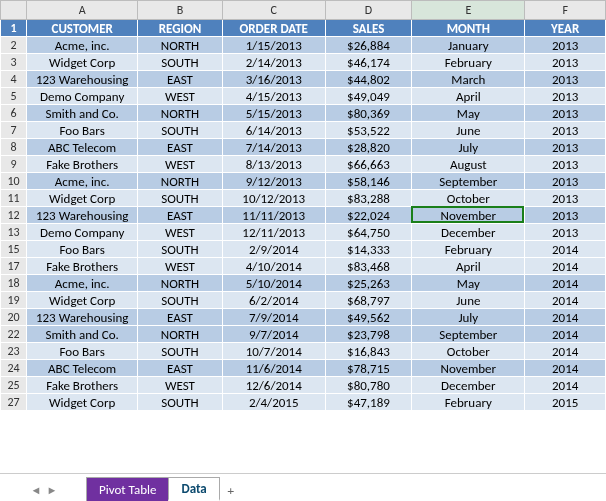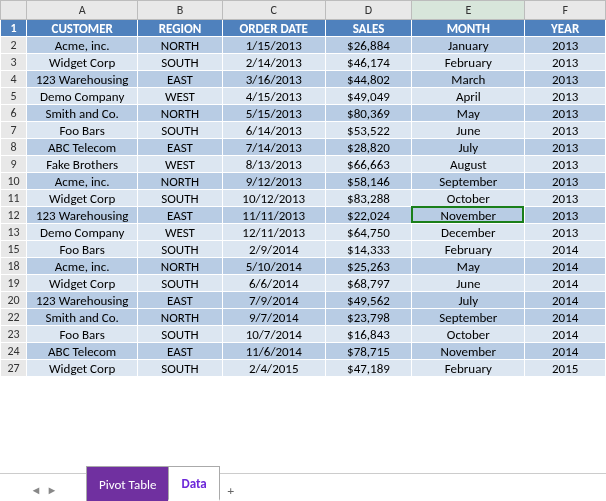--- a/index.html
+++ b/index.html
@@ -10,23 +10,23 @@
   .rowhdr { background: #e8e8e8; border: 1px solid #bcbcbc; text-align: center; font-size: 12px; color: #333; width: 26px; height: 17px; }
   .rowhdr.sel { background: #d8e6db; text-align: center; }
   .thead td { background: #4f81bd; color: #fff; font-weight: bold; text-align: center; border: 1px solid #fff; height: 17px; }
   .tbody td { text-align: center; border: 1px solid #fff; height: 17px; color: #000; }
   .ralt td { background: #b8cce4; }
   .rnorm td { background: #dce6f1; }
   .ralt td.rowhdr, .rnorm td.rowhdr { background: #e8e8e8; color:#333; }
   .sel-cell { position: absolute; border: 2px solid #1a7f1a; pointer-events: none; }
   .footer { position: absolute; bottom: 0; left: 0; right: 0; height: 28px; background: #fff; border-top: 1px solid #ccc; display: flex; align-items: flex-end; padding-left: 28px; }
   .footer .navbtn { width: 16px; height: 22px; display:inline-flex; align-items:center; justify-content:center; color:#888; font-size:11px; cursor:pointer; }
-  .tab { display:inline-flex; align-items:center; height: 35px; padding: 0 12px; border: 1px solid #aaa; border-bottom:none; margin-right:-1px; font-size:13px; cursor:pointer; }
+  .tab { display:inline-flex; align-items:center; height: 24px; padding: 0 12px; border: 1px solid #aaa; border-bottom:none; margin-right:-1px; font-size:13px; cursor:pointer; }
   .tab.pivot { background:#7030a0; color:#fff; }
-  .tab.data { background:#fff; color:#6d28d9; font-weight:bold; border-bottom:2px solid #fff; }
+  .tab.data { background:#fff; color:#0c4a6e; font-weight:bold; border-bottom:2px solid #fff; }
   .addtab { width:24px; height:22px; display:inline-flex; align-items:center; justify-content:center; color:#666; cursor:pointer; }
   .scroll-area { height: 473px; overflow:hidden; }
   .corner { background:#e8e8e8; border:1px solid #bcbcbc; }
 </style>
 </head>
 <body>
 
 <div class="scroll-area">
 <table class="grid" id="grid">
       <colgroup>
@@ -167,34 +167,43 @@
         </tr>
         <tr class="tbody rnorm">
           <td class="rowhdr">15</td>
           <td>Foo Bars</td>
           <td>SOUTH</td>
           <td>2/9/2014</td>
           <td>$14,333</td>
           <td>February</td>
           <td>2014</td>
         </tr>
+        <tr class="tbody rnorm">
+          <td class="rowhdr">17</td>
+          <td>Fake Brothers</td>
+          <td>WEST</td>
+          <td>4/10/2014</td>
+          <td>$83,468</td>
+          <td>April</td>
+          <td>2014</td>
+        </tr>
         <tr class="tbody ralt">
           <td class="rowhdr">18</td>
           <td>Acme, inc.</td>
           <td>NORTH</td>
           <td>5/10/2014</td>
           <td>$25,263</td>
           <td>May</td>
           <td>2014</td>
         </tr>
         <tr class="tbody rnorm">
           <td class="rowhdr">19</td>
           <td>Widget Corp</td>
           <td>SOUTH</td>
-          <td>6/6/2014</td>
+          <td>6/2/2014</td>
           <td>$68,797</td>
           <td>June</td>
           <td>2014</td>
         </tr>
         <tr class="tbody ralt">
           <td class="rowhdr">20</td>
           <td>123 Warehousing</td>
           <td>EAST</td>
           <td>7/9/2014</td>
           <td>$49,562</td>
@@ -219,20 +228,29 @@
           <td>October</td>
           <td>2014</td>
         </tr>
         <tr class="tbody ralt">
           <td class="rowhdr">24</td>
           <td>ABC Telecom</td>
           <td>EAST</td>
           <td>11/6/2014</td>
           <td>$78,715</td>
           <td>November</td>
+          <td>2014</td>
+        </tr>
+        <tr class="tbody rnorm">
+          <td class="rowhdr">25</td>
+          <td>Fake Brothers</td>
+          <td>WEST</td>
+          <td>12/6/2014</td>
+          <td>$80,780</td>
+          <td>December</td>
           <td>2014</td>
         </tr>
         <tr class="tbody rnorm">
           <td class="rowhdr">27</td>
           <td>Widget Corp</td>
           <td>SOUTH</td>
           <td>2/4/2015</td>
           <td>$47,189</td>
           <td>February</td>
           <td>2015</td>

